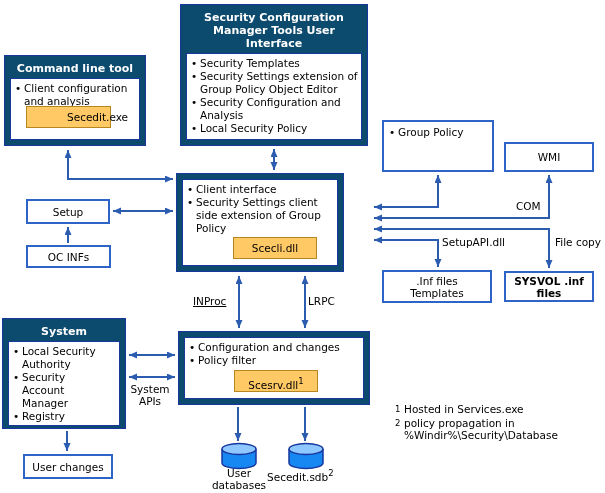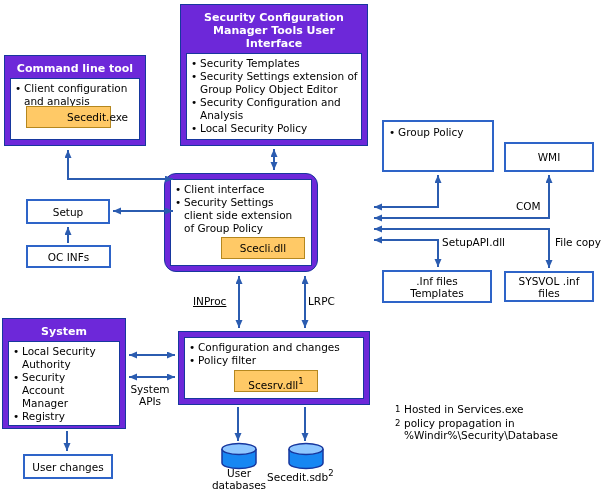--- a/index.html
+++ b/index.html
@@ -1,19 +1,19 @@
 <!DOCTYPE html>
 <html><head>
 <meta charset="utf-8">
 <style>
   html,body{margin:0;padding:0;background:#fff;}
   .stage{position:relative;width:605px;height:493px;background:#fff;
          font-family:"DejaVu Sans",sans-serif;font-size:10.5px;color:#000;overflow:hidden;}
   
-  .panel{position:absolute;background:#6d28d9;border:1px solid #17379e;box-sizing:border-box;
+  .panel{position:absolute;background:#0c4a6e;border:1px solid #17379e;box-sizing:border-box;
          display:flex;flex-direction:column;padding:5px;}
   .panel-header{color:#fff;font-weight:bold;font-size:11px;line-height:13px;text-align:center;
                 padding:1px 0 3px;}
   .panel-inner{background:#fff;border:1px solid #17379e;flex:1;box-sizing:border-box;
                padding:3px 2px 2px 3px;position:relative;}
   .bullets{margin:0;padding:0;list-style:none;}
   .bullets li{position:relative;padding-left:10px;line-height:13px;}
   .bullets li::before{content:"\2022";position:absolute;left:1px;}
   .panel.p-client .bullets li{padding-right:8px;}
   .panel.p-system .bullets li{padding-right:10px;}
@@ -58,21 +58,21 @@
     <div class="panel-inner">
       <ul class="bullets">
         <li>Security Templates</li>
         <li>Security Settings extension of Group Policy Object Editor</li>
         <li>Security Configuration and Analysis</li>
         <li>Local Security Policy</li>
       </ul>
     </div>
   </div>
 
-  <div class="panel p-client" style="left:164px;top:173px;width:154px;height:99px;border-radius:12px;">
+  <div class="panel p-client" style="left:176px;top:173px;width:168px;height:99px;">
     <div class="panel-inner">
       <ul class="bullets">
         <li>Client interface</li>
         <li>Security Settings client side extension of Group Policy</li>
       </ul>
     </div>
     <div class="chip" style="left:56px;top:63px;width:84px;">Scecli.dll</div>
   </div>
 
   <div class="panel" style="left:178px;top:331px;width:192px;height:74px;">
@@ -99,21 +99,21 @@
   <div class="sbox tl" style="left:382px;top:120px;width:112px;height:52px;">
     <div class="bline">Group Policy</div>
   </div>
   <div class="sbox" style="left:504px;top:142px;width:90px;height:30px;">WMI</div>
   <div class="sbox" style="left:26px;top:199px;width:84px;height:25px;">Setup</div>
   <div class="sbox" style="left:26px;top:245px;width:85px;height:23px;">OC INFs</div>
   <div class="sbox" style="left:382px;top:270px;width:110px;height:33px;">
     <div>.Inf files</div>
     <div>Templates</div>
   </div>
-  <div class="sbox" style="left:504px;top:271px;width:90px;height:31px;">
+  <div class="sbox" style="left:504px;top:271px;width:90px;height:31px;font-weight:bold;">
     <div>SYSVOL .inf</div>
     <div>files</div>
   </div>
   <div class="sbox" style="left:23px;top:454px;width:90px;height:25px;">User changes</div>
 
   <div class="label" style="left:516px;top:200px;">COM</div>
   <div class="label" style="left:442px;top:236px;">SetupAPI.dll</div>
   <div class="label" style="left:555px;top:236px;">File copy</div>
   <div class="label" style="left:193px;top:295px;text-decoration:underline;">INProc</div>
   <div class="label" style="left:308px;top:295px;">LRPC</div>

